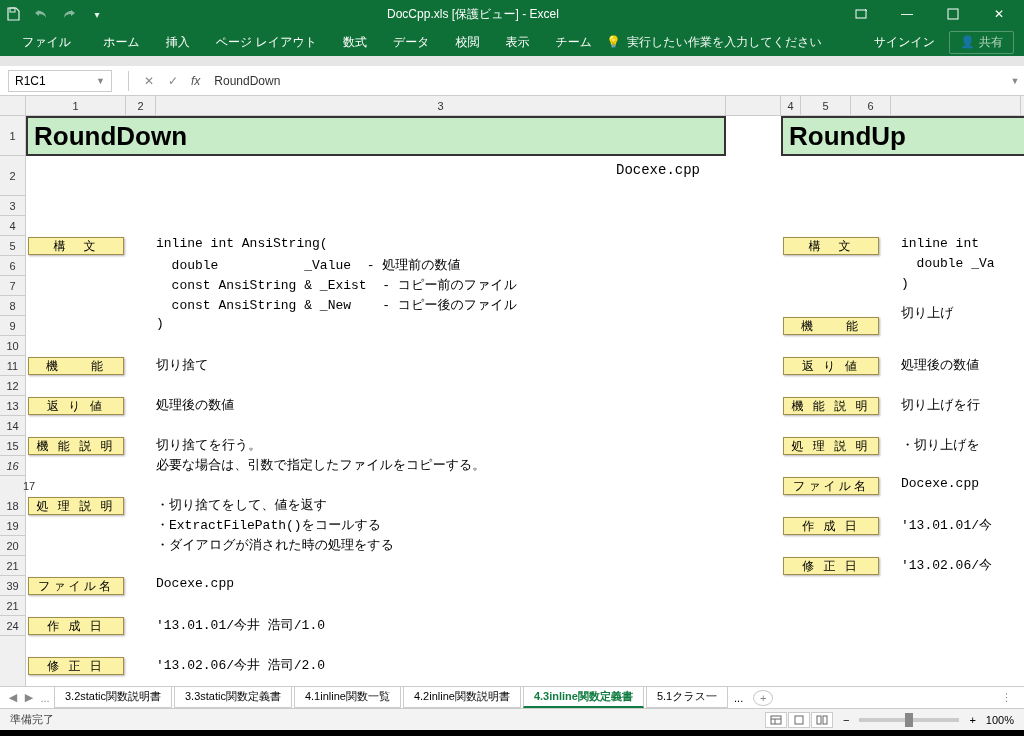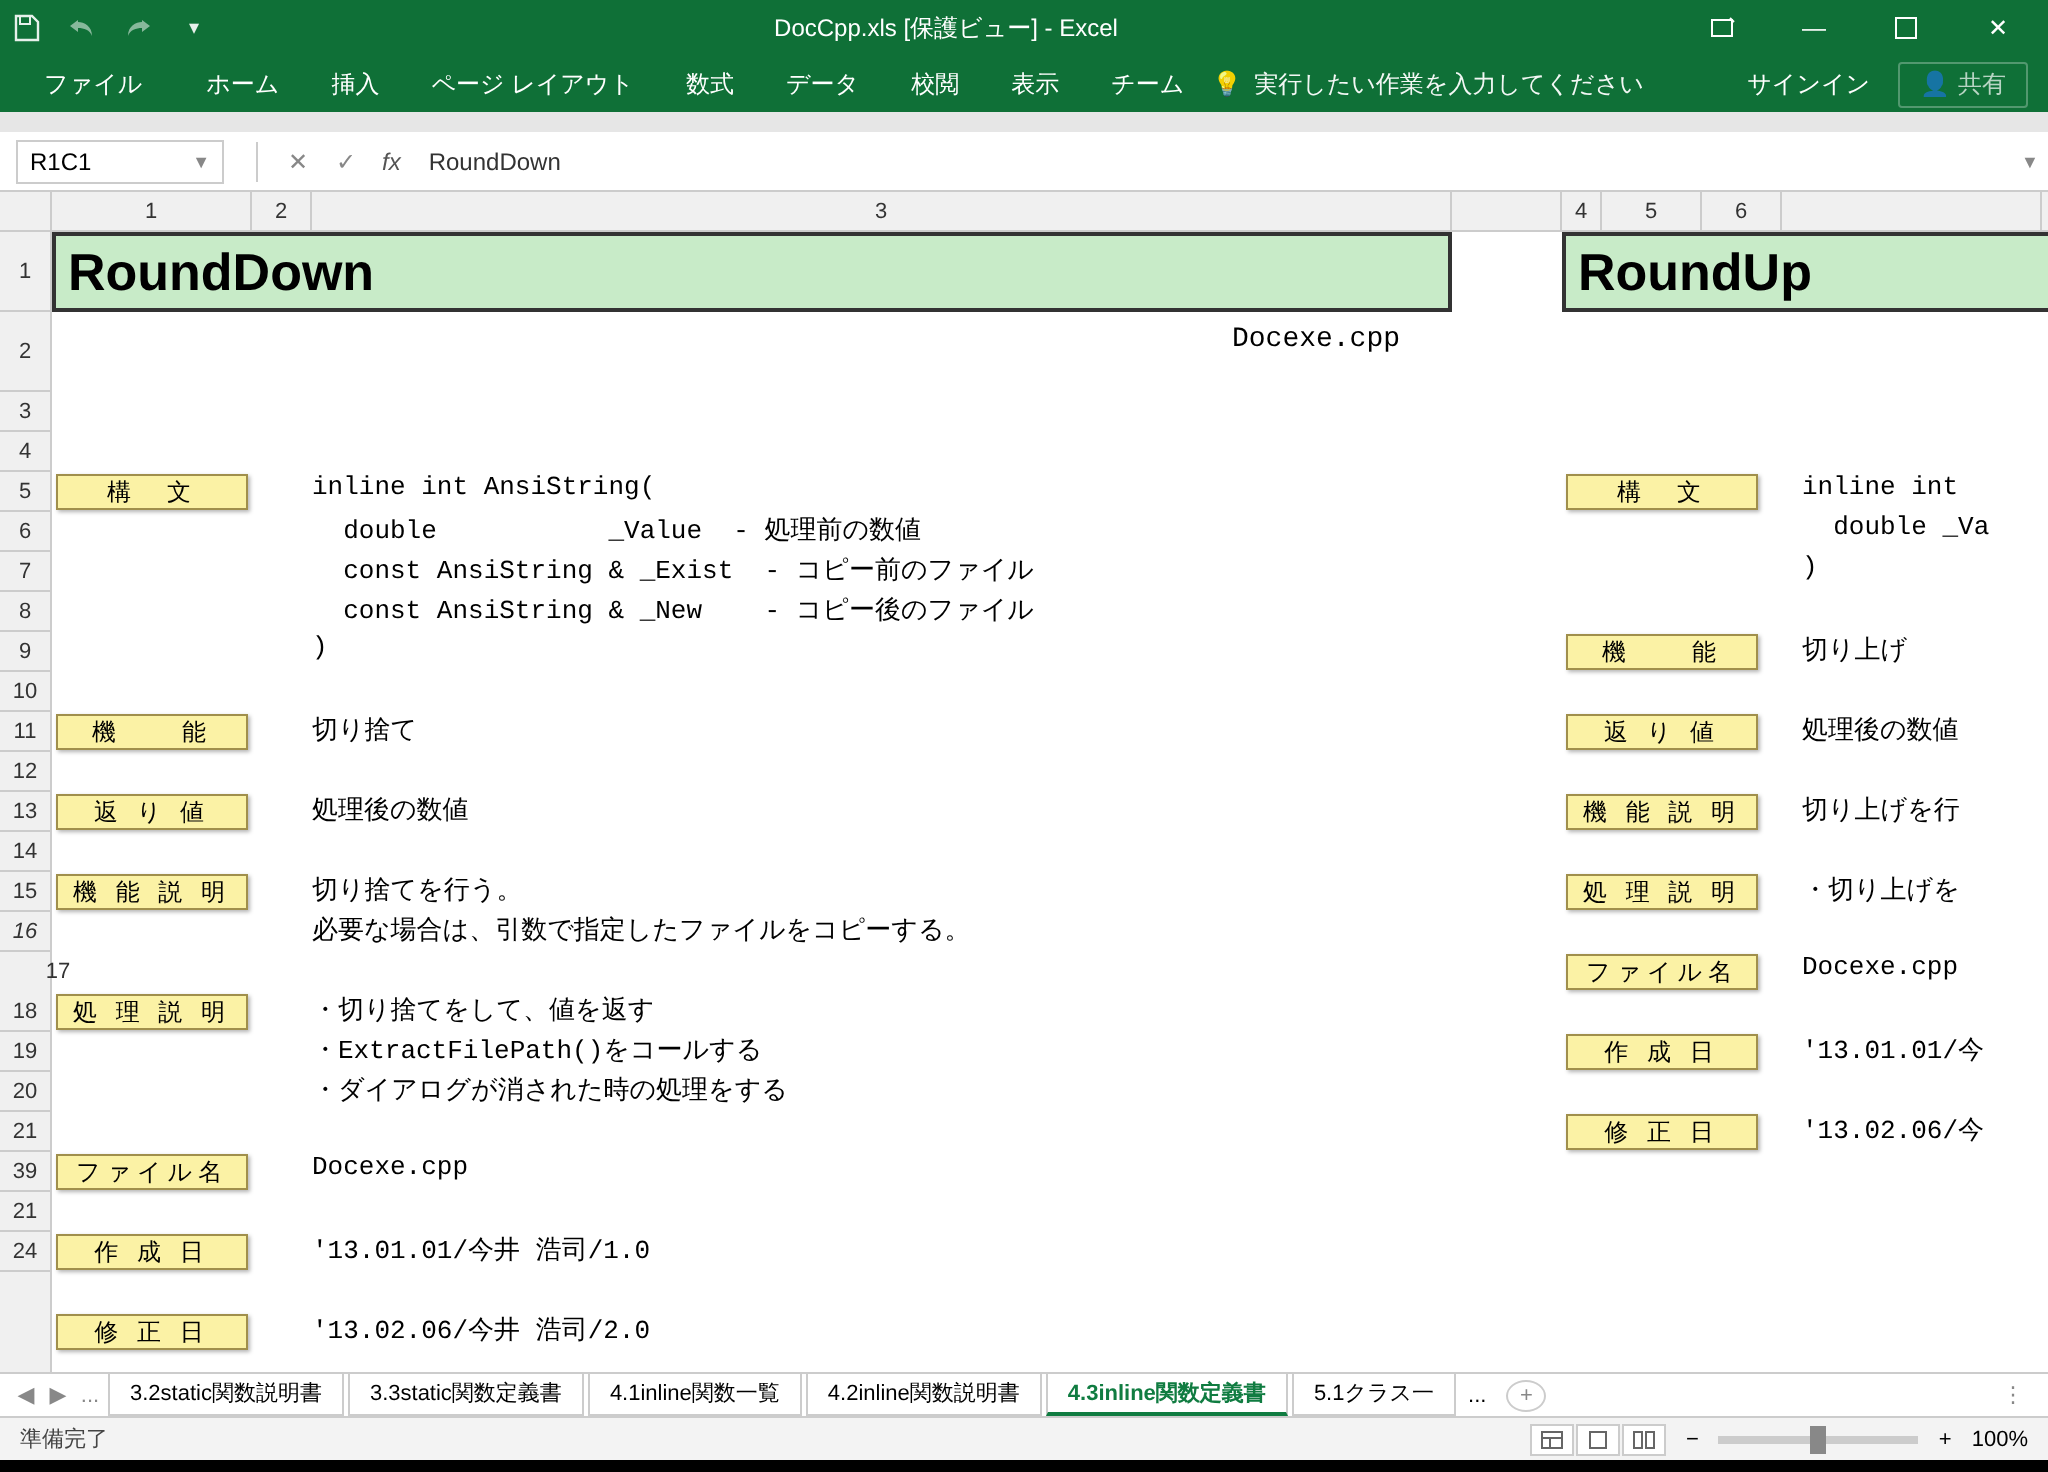--- a/index.html
+++ b/index.html
@@ -209,21 +209,21 @@
       <div class="cell-text" style="left:130px;top:540px">'13.02.06/今井 浩司/2.0</div>
 
       <div class="title-right" style="left:755px;width:243px">RoundUp</div>
 
       <div class="label-box" style="left:757px;top:121px">構　文</div>
       <div class="cell-text" style="left:875px;top:120px">inline int</div>
       <div class="cell-text" style="left:875px;top:140px">  double _Va</div>
       <div class="cell-text" style="left:875px;top:160px">)</div>
 
       <div class="label-box" style="left:757px;top:201px">機　　能</div>
-      <div class="cell-text" style="left:875px;top:200px">切り上げ</div>
+      <div class="cell-text" style="left:875px;top:188px">切り上げ</div>
 
       <div class="label-box" style="left:757px;top:241px">返 り 値</div>
       <div class="cell-text" style="left:875px;top:240px">処理後の数値</div>
 
       <div class="label-box" style="left:757px;top:281px">機 能 説 明</div>
       <div class="cell-text" style="left:875px;top:280px">切り上げを行</div>
 
       <div class="label-box" style="left:757px;top:321px">処 理 説 明</div>
       <div class="cell-text" style="left:875px;top:320px">・切り上げを</div>
 

